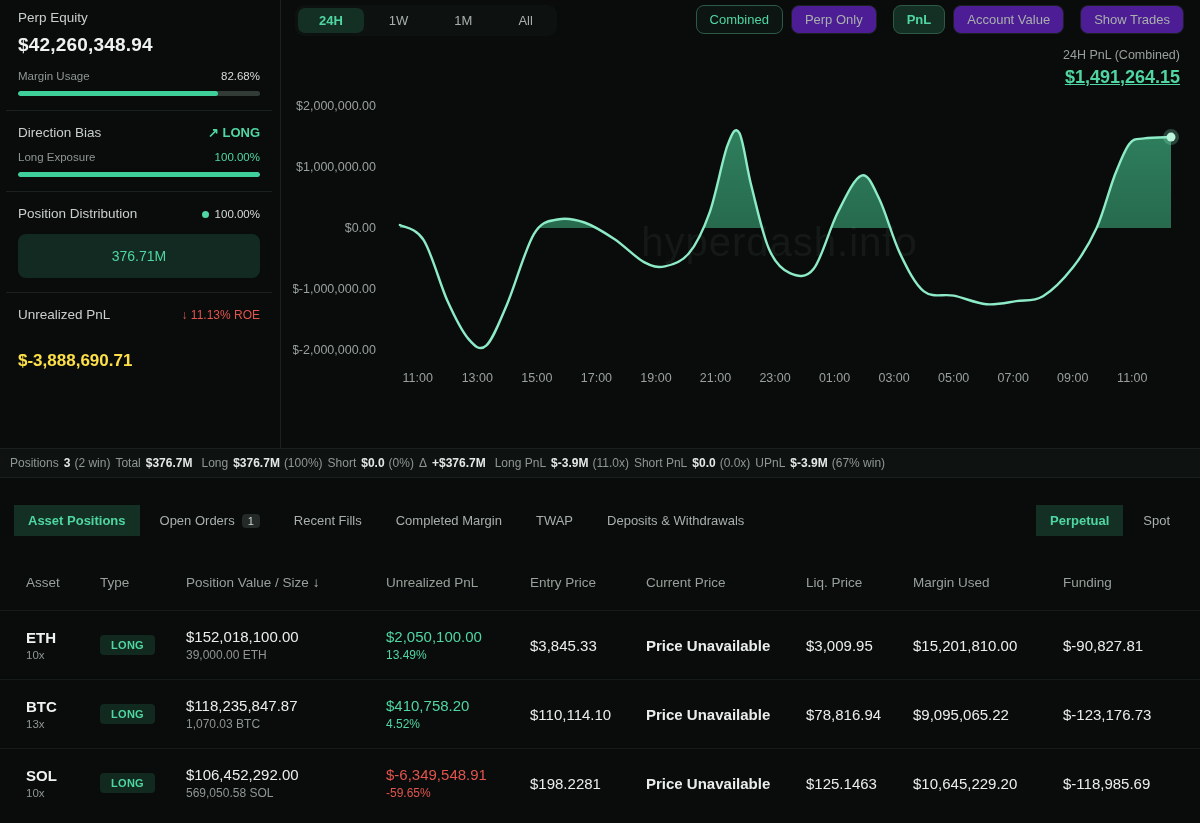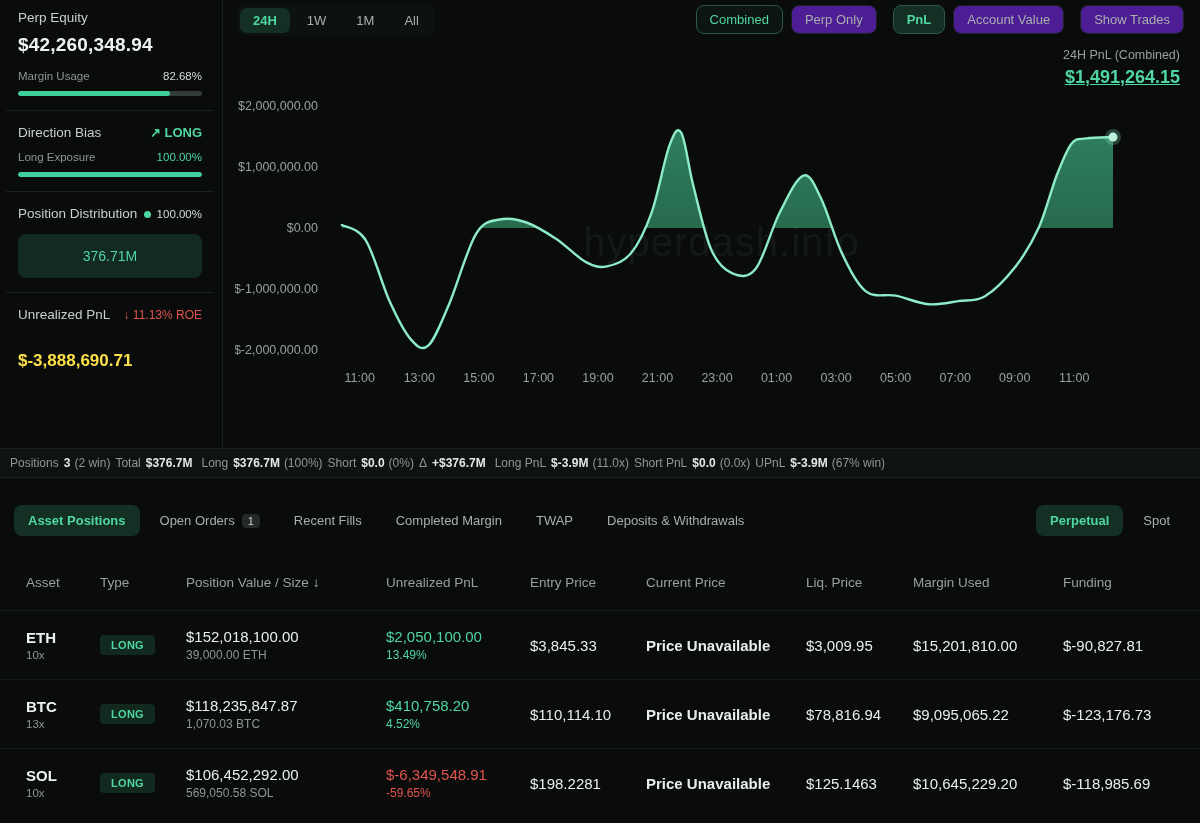--- a/index.html
+++ b/index.html
@@ -5,21 +5,21 @@
   * { margin:0; padding:0; box-sizing:border-box; }
   html,body { width:1200px; height:823px; }
   body {
     background:#090c0b; color:#e9edeb;
     font-family:"Liberation Sans", sans-serif; font-size:14px;
     overflow:hidden; position:relative;
   }
   .top { display:flex; height:448px; }
 
   
-  .sidebar { width:223px; flex-shrink:0; border-right:1px solid #1a211e; padding:10px 20px 0 18px; }
+  .sidebar { width:281px; flex-shrink:0; border-right:1px solid #1a211e; padding:10px 20px 0 18px; }
   .sb-title { font-size:13.5px; color:#c9cfcc; }
   .sb-big { font-size:19px; font-weight:600; color:#eef2f0; margin-top:9px; letter-spacing:.2px; }
   .sb-row { display:flex; justify-content:space-between; align-items:center; }
   .sb-dim { font-size:11.5px; color:#8f9792; }
   .sb-light { font-size:11.5px; color:#d6dbd8; }
   .bar { height:5px; background:#333b37; border-radius:3px; margin-top:9px; overflow:hidden; }
   .bar-fill { height:100%; background:#3fcf9b; border-radius:3px; }
   .divider { border-top:1px solid #1a211e; margin:14px -12px; }
   .green { color:#4fd6a2; }
   .red { color:#e2544d; }
@@ -29,21 +29,21 @@
               display:flex; align-items:center; justify-content:center;
               color:#4fd6a2; font-size:14px; font-weight:500; }
   .dot { display:inline-block; width:7px; height:7px; border-radius:50%; background:#4fd6a2; margin-right:6px; }
   .pnl-neg { font-size:17px; font-weight:600; color:#fde047; margin-top:29px; }
 
   
   .chart-panel { position:relative; flex:1; }
   button { background:none; border:none; font:inherit; color:inherit; cursor:pointer; }
   .time-tabs { position:absolute; top:5px; left:14px; display:flex; gap:4px;
                background:#0d1210; border-radius:9px; padding:3px; }
-  .ttab { padding:5px 13px; border-radius:7px; font-size:13px; color:#a9b0ac; }
+  .ttab { padding:5px 21px; border-radius:7px; font-size:13px; color:#a9b0ac; }
   .ttab.active { background:#143024; color:#4fd6a2; font-weight:600; }
   .mode-btns { position:absolute; top:5px; right:16px; display:flex; gap:8px; align-items:center; }
   .mbtn { padding:6px 13px; border-radius:8px; font-size:13px; color:#a9b0ac;
           background:#4c1d95; border:1px solid #1a211e; }
   .mbtn.outline { color:#4fd6a2; border:1px solid #2c5a46; background:#0d1512; }
   .mbtn.active { color:#4fd6a2; border:1px solid #2c5a46; background:#143024; font-weight:600; }
   .mbtn.gap { margin-left:8px; }
   .pnl-block { position:absolute; top:48px; right:20px; text-align:right; }
   .pnl-label { font-size:12.5px; color:#98a09b; }
   .pnl-value { font-size:18px; font-weight:600; color:#4fd6a2; margin-top:5px;text-decoration:underline; }
@@ -52,21 +52,21 @@
   
   .stats-bar { height:30px; background:#0e1312; border-top:1px solid #1a201e; border-bottom:1px solid #1a201e;
                display:flex; align-items:center; padding:0 10px; gap:5px; white-space:nowrap; }
   .stat { font-size:12px; }
   .s-label { color:#8f9792; margin-right:5px; }
   .s-val { color:#e4e8e6; font-weight:600; }
   .s-extra { color:#8f9792; margin-left:4px; }
 
   
   .pos-tabs { display:flex; align-items:center; gap:6px; margin:27px 16px 0 14px; }
-  .pill { padding:8px 14px; border-radius:8px; font-size:13px; color:#a9b0ac; display:flex; align-items:center; gap:7px; }
+  .pill { padding:8px 14px; border-radius:0; font-size:13px; color:#a9b0ac; display:flex; align-items:center; gap:7px; }
   .pill.active { background:#143024; color:#4fd6a2; font-weight:600; }
   .count { background:#232a27; color:#cfd5d2; border-radius:4px; font-size:11px; padding:1px 6px; }
   .spacer { flex:1; }
 
   .tbl { margin-top:18px; }
   .tbl-header, .tbl-row { display:grid; align-items:center; padding-left:26px;
       grid-template-columns:74px 86px 200px 144px 116px 160px 107px 150px 1fr; }
   .tbl-header { height:56px; color:#98a09b; font-size:13.5px; }
   .tbl-row { height:69px; border-top:1px solid #151b19; font-size:14.5px; }
   .asset-name { font-size:15px; font-weight:700; color:#eef2f0; }

